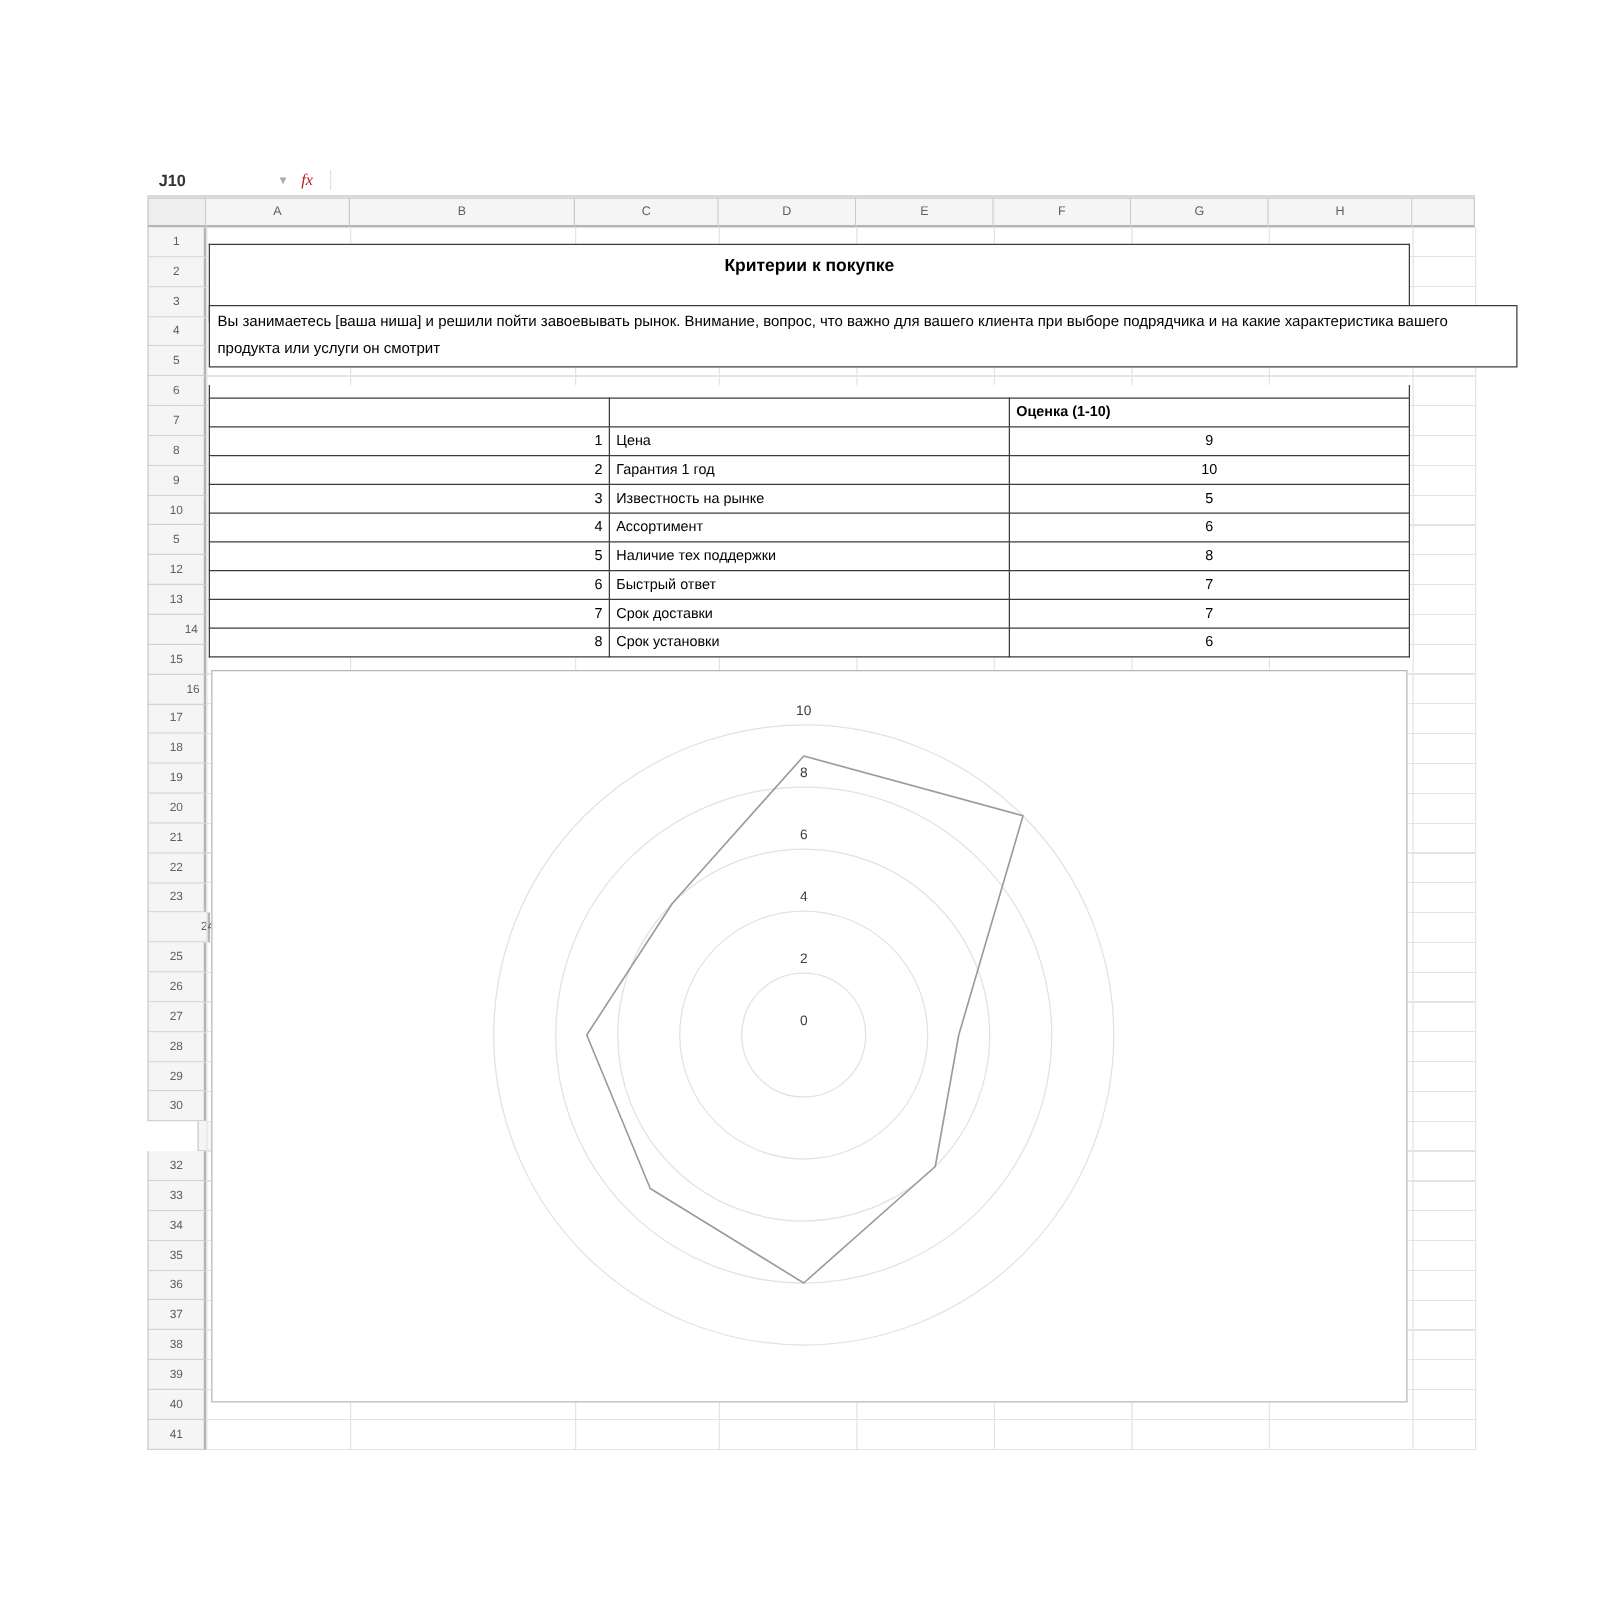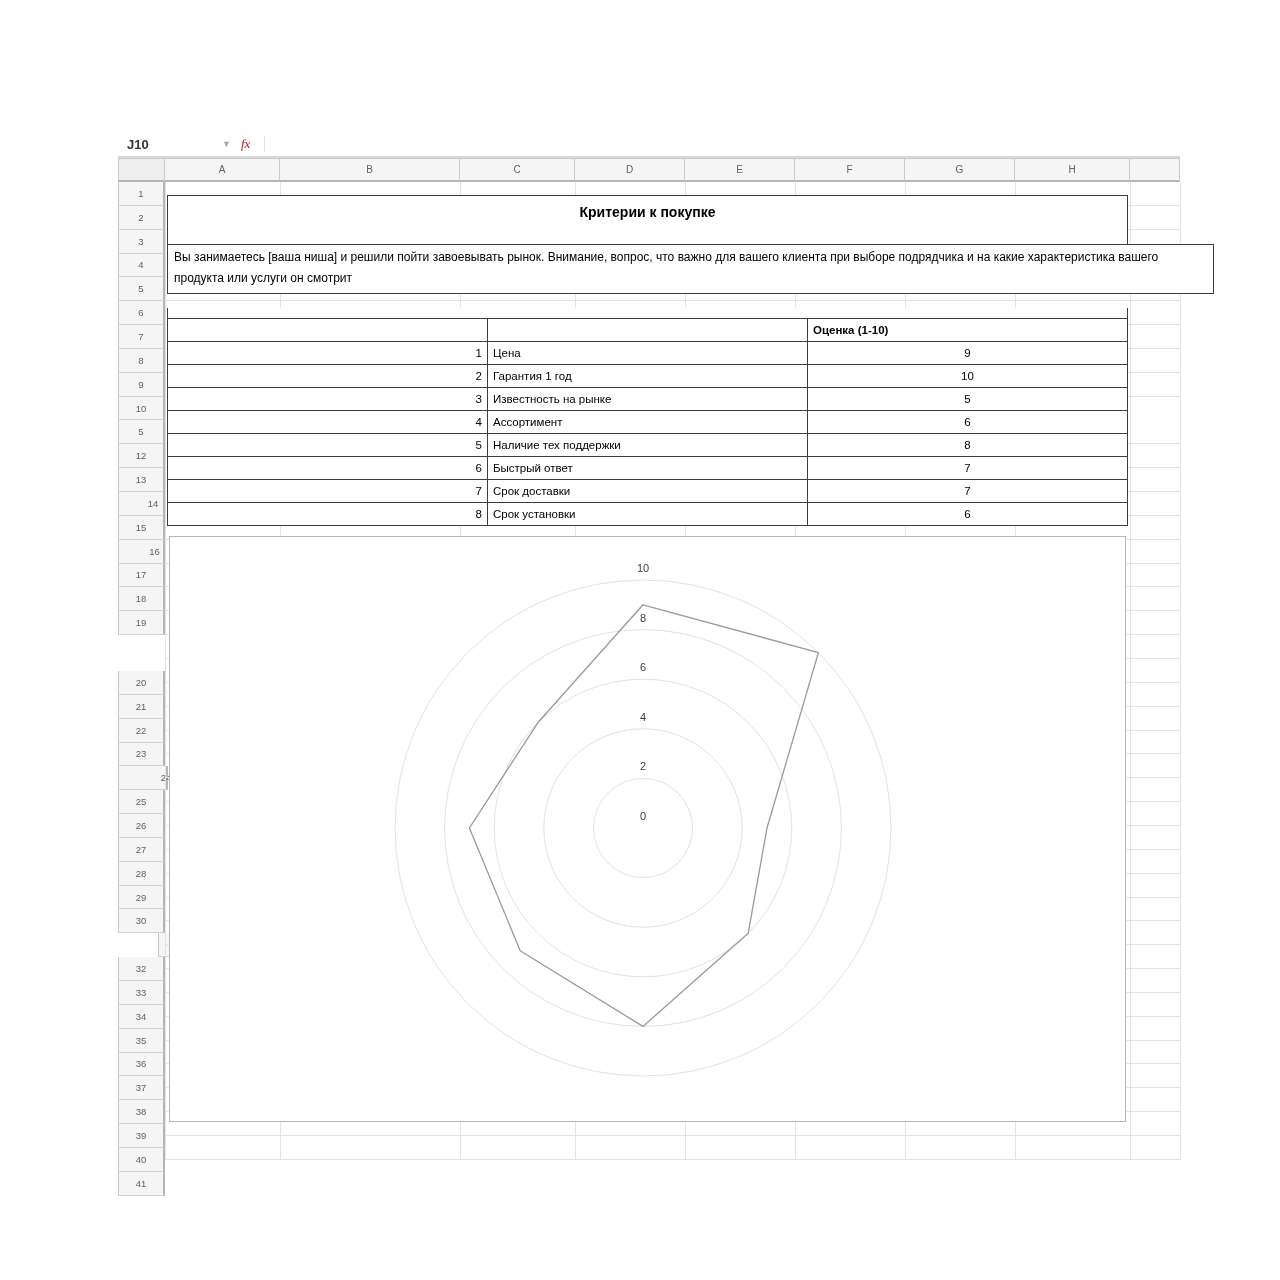--- a/index.html
+++ b/index.html
@@ -96,21 +96,21 @@
     <div class="row-h" style="height: 23.85px;">10</div>
     <div class="row-h" style="height: 23.85px;">5</div>
     <div class="row-h" style="height: 23.85px;">12</div>
     <div class="row-h" style="height: 23.85px;">13</div>
     <div class="row-h" style="height: 23.85px; padding-left: 24px;">14</div>
     <div class="row-h" style="height: 23.85px;">15</div>
     <div class="row-h" style="height: 23.85px; padding-left: 27px;">16</div>
     <div class="row-h" style="height: 23.85px;">17</div>
     <div class="row-h" style="height: 23.85px;">18</div>
     <div class="row-h" style="height: 23.85px;">19</div>
-    <div class="row-h" style="height: 23.85px; margin-top: 36px;">20</div>
+    <div class="row-h" style="height: 23.85px;">20</div>
     <div class="row-h" style="height: 23.85px; text-align: center;">21</div>
     <div class="row-h" style="height: 23.85px;">22</div>
     <div class="row-h" style="height: 23.85px;">23</div>
     <div class="row-h" style="height: 23.85px; padding-left: 47px;">24</div>
     <div class="row-h" style="height: 23.85px;">25</div>
     <div class="row-h" style="height: 23.85px;">26</div>
     <div class="row-h" style="height: 23.85px;">27</div>
     <div class="row-h" style="height: 23.85px;">28</div>
     <div class="row-h" style="height: 23.85px;">29</div>
     <div class="row-h" style="height: 23.85px;">30</div>

